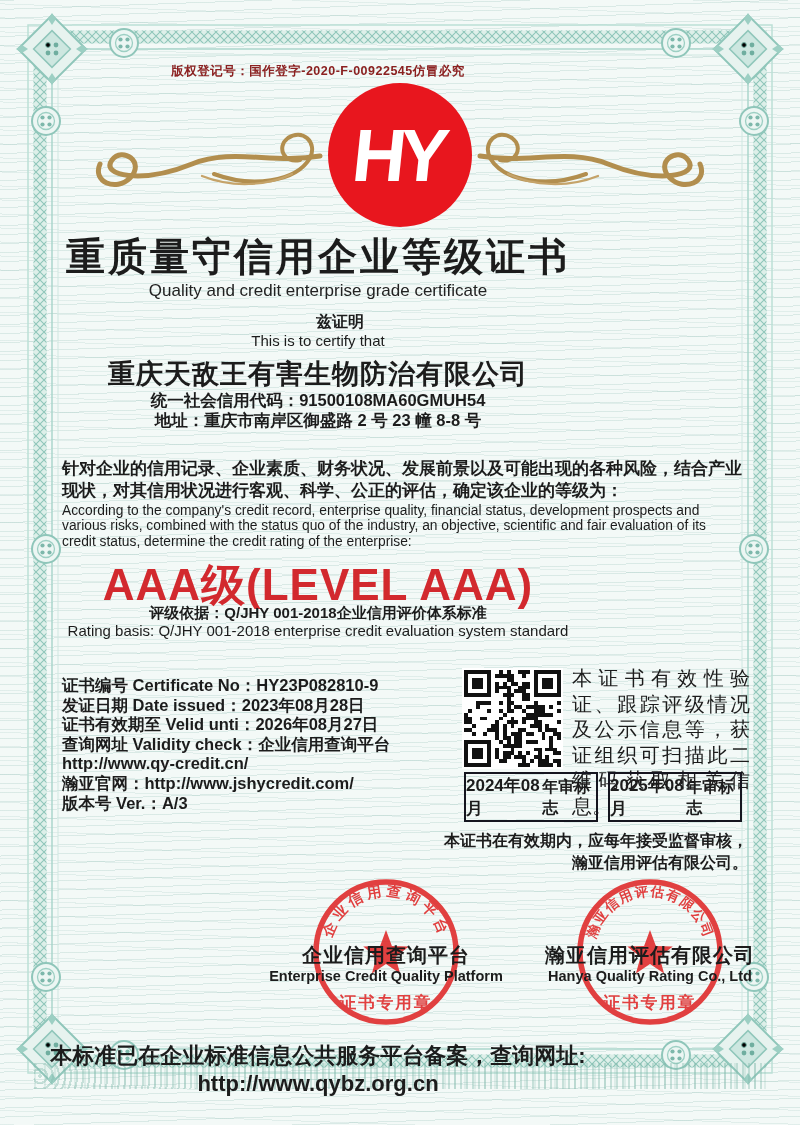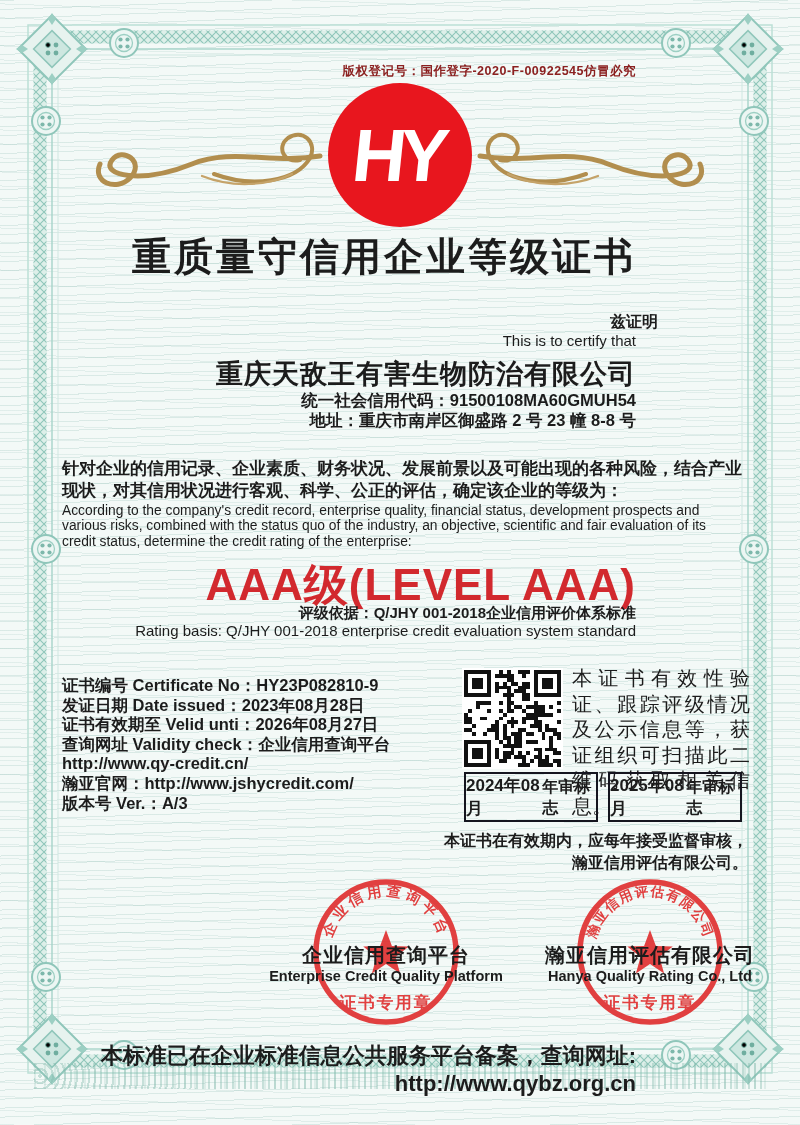--- a/index.html
+++ b/index.html
@@ -3,21 +3,21 @@
 <meta charset="utf-8">
 <style>
   html,body{margin:0;padding:0;}
   body{font-family:"Liberation Sans","DejaVu Sans",sans-serif;background:#cfd8d5;}
   .page{position:relative;width:800px;height:1125px;margin:0 auto;overflow:hidden;color:#1c1c1c;
     background:
       repeating-linear-gradient(178deg, rgba(126,178,168,.22) 0 1px, transparent 1px 9px),
       repeating-linear-gradient(2deg, rgba(126,178,168,.16) 0 1px, transparent 1px 14px),
       #f3f9f7;}
   .abs{position:absolute;}
-  .ctr{left:0;width:636px;text-align:right;}
+  .ctr{left:0;width:636px;text-align:center;}
   
   .border-svg{left:0;top:0;z-index:1;pointer-events:none;}
   
   .copyright{top:63px;font-size:12.5px;font-weight:bold;color:#8b2020;letter-spacing:.5px;z-index:3;}
   .logo-circle{left:328px;top:83px;width:144px;height:144px;border-radius:50%;background:#e8161e;z-index:4;
     display:flex;align-items:center;justify-content:center;}
   .logo-text{color:#fff;font-size:74px;font-weight:900;letter-spacing:-7px;transform:skewX(-6deg);
     font-family:"Liberation Sans","DejaVu Sans",sans-serif;padding-right:6px;}
   .flourish{top:112px;width:245px;height:88px;z-index:2;}
   .flourish.left{left:82px;}
@@ -124,20 +124,21 @@
     <path d="M18,52 C10,70 34,80 48,66 C64,50 40,34 30,48 C18,64 60,72 110,52 C150,36 190,52 238,44" fill="none" stroke="#b28e4e" stroke-width="5" stroke-linecap="round"></path>
     <path d="M132,62 C170,76 214,70 228,46 C236,30 220,16 206,26 C194,35 202,52 218,48" fill="none" stroke="#b28e4e" stroke-width="4" stroke-linecap="round"></path>
     <path d="M120,64 C150,76 185,74 210,62" fill="none" stroke="#c5a369" stroke-width="2.2" stroke-linecap="round"></path>
   </svg>
 
   <div class="abs logo-circle">
     <span class="logo-text">HY</span>
   </div>
 
   <div class="abs ctr title-cn">重质量守信用企业等级证书</div>
+  <div class="abs ctr title-en">Quality and credit enterprise grade certificate</div>
   <div class="abs ctr certify-cn">兹证明</div>
   <div class="abs ctr certify-en">This is to certify that</div>
 
   <div class="abs ctr company-name">重庆天敌王有害生物防治有限公司</div>
   <div class="abs ctr credit-code">统一社会信用代码：91500108MA60GMUH54</div>
   <div class="abs ctr address">地址：重庆市南岸区御盛路 2 号 23 幢 8-8 号</div>
 
   <div class="abs body-cn">针对企业的信用记录、企业素质、财务状况、发展前景以及可能出现的各种风险，结合产业现状，对其信用状况进行客观、科学、公正的评估，确定该企业的等级为：</div>
   <div class="abs body-en">According to the company's credit record, enterprise quality, financial status, development prospects and various risks, combined with the status quo of the industry, an objective, scientific and fair evaluation of its credit status, determine the credit rating of the enterprise:</div>
 

